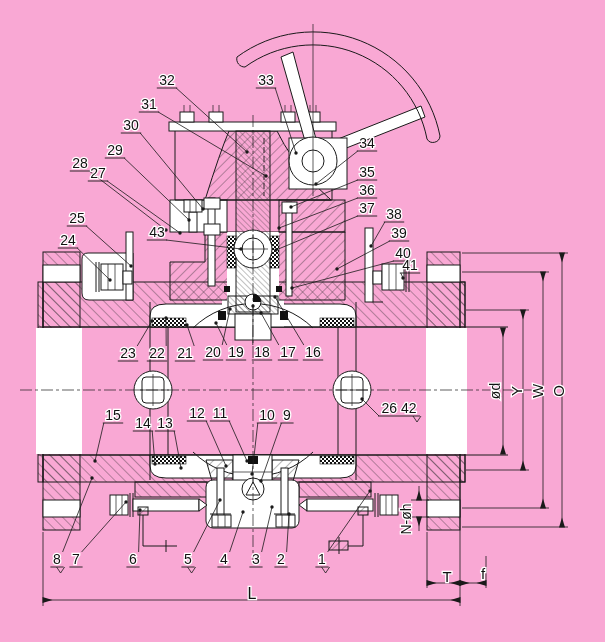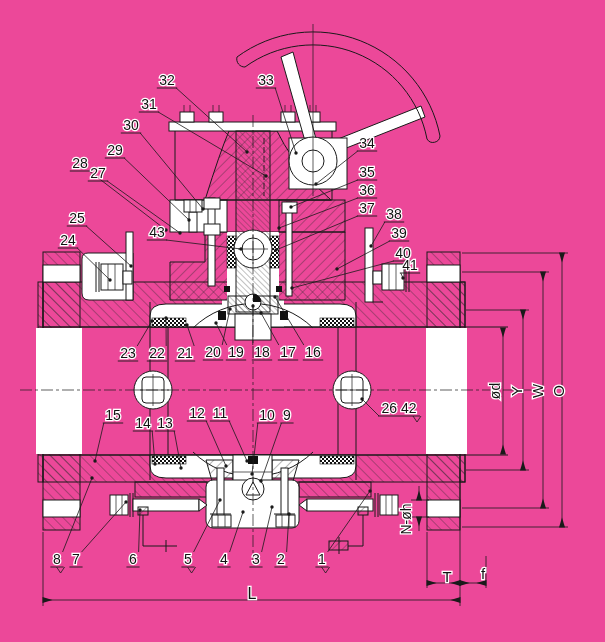--- a/index.html
+++ b/index.html
@@ -1,16 +1,16 @@
 <!DOCTYPE html>
 <html><head>
 <meta charset="utf-8">
 <style>
   html,body{margin:0;padding:0;background:#fff;}
-  #stage{width:605px;height:642px;position:relative;background:#ec4899;overflow:hidden;
+  #stage{width:605px;height:642px;position:relative;background:#f9a8d4;overflow:hidden;
          font-family:"Liberation Sans",sans-serif;}
   svg{display:block;}
   .h1{fill:url(#hatch1);stroke:#1a1a1a;stroke-width:1;}
   .h2{fill:url(#hatch2);stroke:#1a1a1a;stroke-width:1;}
   .hf{fill:url(#hatchf);stroke:#1a1a1a;stroke-width:1;}
   .wh{fill:#ffffff;stroke:#1a1a1a;stroke-width:1;}
   .whn{fill:#ffffff;stroke:none;}
   .ln{stroke:#1a1a1a;stroke-width:1;fill:none;}
   .lnt{stroke:#1a1a1a;stroke-width:.7;fill:none;}
   .cl{stroke:#1a1a1a;stroke-width:.7;fill:none;stroke-dasharray:12 3 3 3;}

